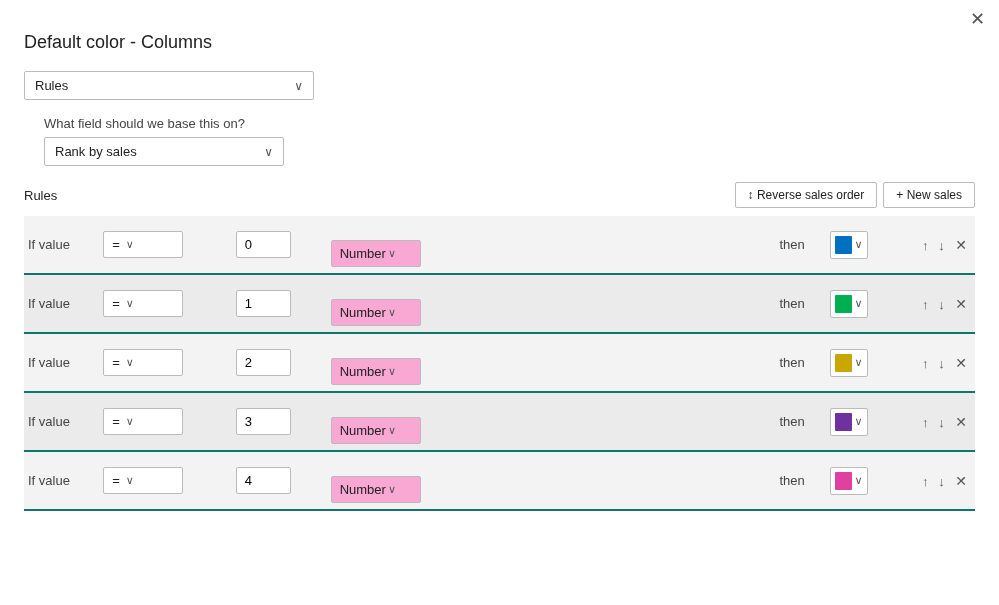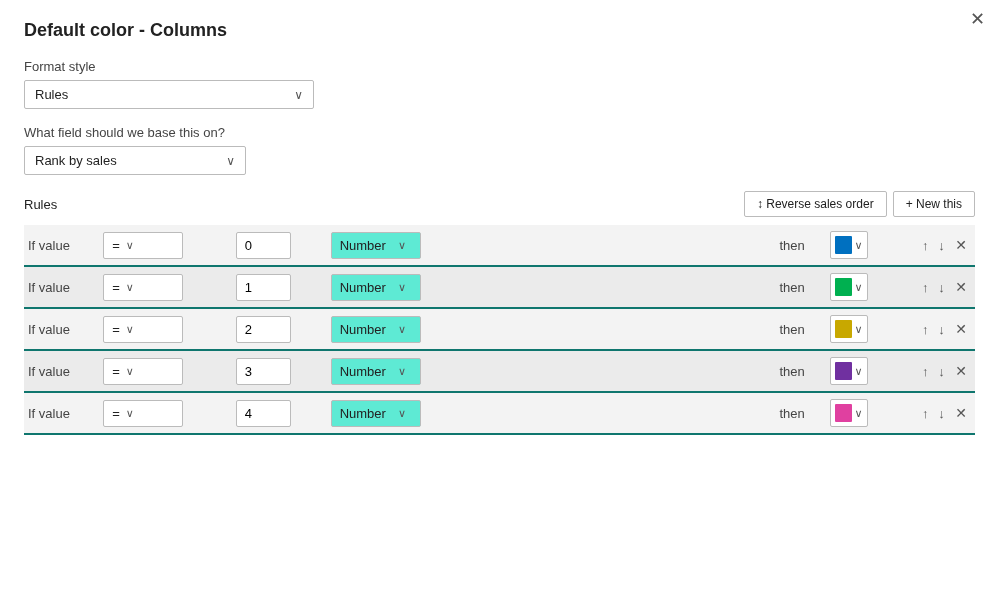--- a/index.html
+++ b/index.html
@@ -22,44 +22,45 @@
       right: 14px;
       background: none;
       border: none;
       font-size: 18px;
       cursor: pointer;
       color: #555;
       line-height: 1;
     }
     .dialog-title {
       font-size: 18px;
-      font-weight: 700;
+      font-weight: 400;
       margin-bottom: 18px;
+      margin-top: 12px;
     }
     .section-label {
       font-size: 13px;
       color: #444;
       margin-bottom: 6px;
     }
     .select-box {
       display: flex;
       align-items: center;
       justify-content: space-between;
       border: 1px solid #bbb;
       border-radius: 2px;
       padding: 6px 10px;
       cursor: pointer;
       background: #fff;
       user-select: none;
     }
     .select-box.wide { width: 290px; }
-    .select-box.medium { width: 222px; }
+    .select-box.medium { width: 240px; }
     .chevron { font-size: 12px; color: #555; }
 
-    .field-section { margin-top: 16px; margin-bottom: 16px; }
+    .field-section { margin-top: 16px; margin-bottom: 16px; margin-left: 20px; }
 
     .rules-header {
       display: flex;
       align-items: center;
       justify-content: space-between;
       margin-bottom: 8px;
     }
     .rules-label {
       font-size: 13px;
       font-weight: 500;
@@ -112,27 +113,28 @@
       border-radius: 2px;
       padding: 5px 8px;
       width: 55px;
       background: #fff;
       font-size: 13px;
     }
     .type-select {
       border: 1px solid #bbb;
       border-radius: 2px;
       padding: 5px 8px;
-      background: #5eead4;
+      background: #f9a8d4;
       display: inline-flex;
       align-items: center;
-      gap: 12px;
+      gap: 2px;
       cursor: pointer;
       min-width: 90px;
       font-size: 13px;
+      margin-top: 18px;
     }
     .then-label { color: #444; padding: 0 6px; white-space: nowrap; }
     .color-swatch-btn {
       width: 38px;
       height: 28px;
       border: 1px solid #bbb;
       border-radius: 2px;
       display: inline-flex;
       align-items: center;
       gap: 3px;
@@ -167,39 +169,38 @@
   </style>
 </head>
 <body>
 
 <div class="dialog">
 
   <button class="close-btn">✕</button>
 
   <div class="dialog-title">Default color - Columns</div>
 
-  <div class="section-label">Format style</div>
   <div class="select-box wide">
     <span>Rules</span>
     <span class="chevron">∨</span>
   </div>
 
   <div class="field-section">
     <div class="section-label">What field should we base this on?</div>
     <div class="select-box medium">
       <span>Rank by sales</span>
       <span class="chevron">∨</span>
     </div>
   </div>
 
   <div class="rules-header">
     <span class="rules-label">Rules</span>
     <div class="rules-actions">
       <button class="action-btn">↕ Reverse sales order</button>
-      <button class="action-btn">+ New this</button>
+      <button class="action-btn">+ New sales</button>
     </div>
   </div>
 
   <table class="rules-table">
     <tbody id="rules-tbody">
         <tr class="rule-row">
     <td class="cell-label">If value</td>
     <td>
       <div class="input-select">
         <span>=</span>

